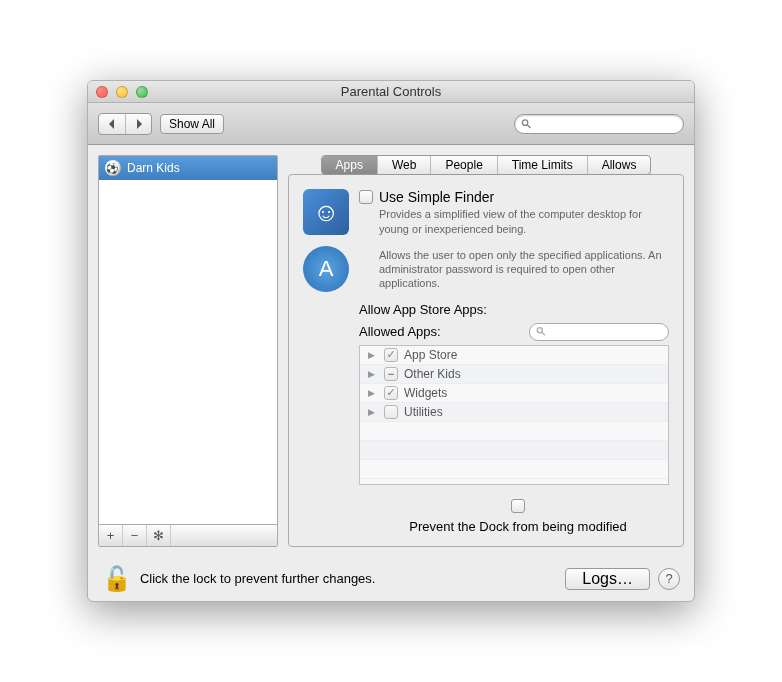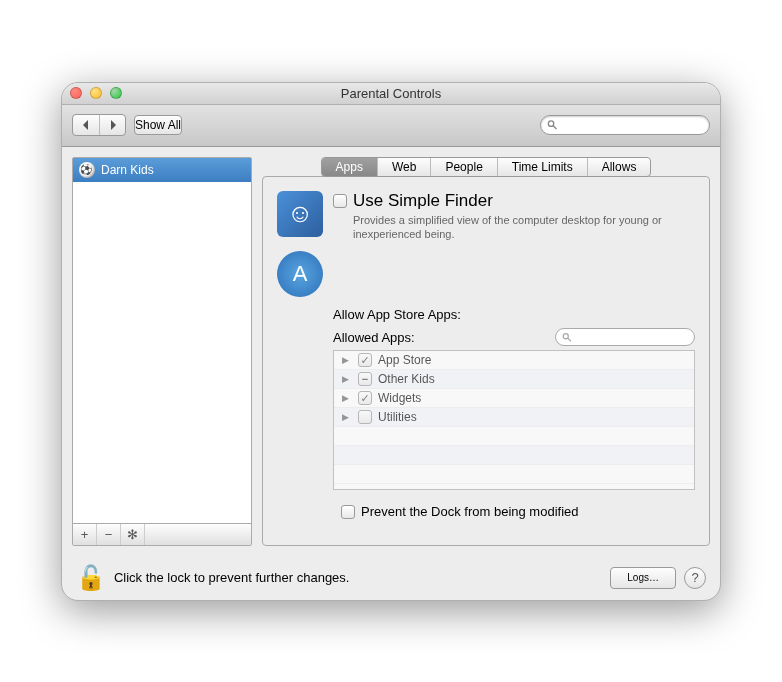--- a/index.html
+++ b/index.html
@@ -6,23 +6,23 @@
 body {
   font-family: "Lucida Grande", "Helvetica Neue", Arial, sans-serif;
   font-size: 13px;
   background: #fff;
   display: flex;
   justify-content: center;
   align-items: center;
   height: 100vh;
 }
 .window {
-  width: 660px;
+  width: 608px;
   background: #ededed;
-  border-radius: 17px;
+  border-radius: 6px;
   box-shadow: 0 10px 40px rgba(0,0,0,0.4);
   overflow: hidden;
   border: 1px solid #b0b0b0;
 }
 .titlebar {
   height: 22px;
   background: linear-gradient(#e8e8e8, #d1d1d1);
   border-bottom: 1px solid #b0b0b0;
   display: flex;
   align-items: center;
@@ -58,21 +58,21 @@
   background: linear-gradient(#fdfdfd,#e6e6e6);
 }
 .segmented button {
   width: 26px; height: 20px; border: none; background: transparent;
   display:flex;align-items:center;justify-content:center;
   color: #555;
 }
 .segmented button + button { border-left: 1px solid #bbb; }
 .btn {
   height: 20px;
-  padding: 0 0;
+  padding: 0 8px;
   border: 1px solid #999;
   border-radius: 4px;
   background: linear-gradient(#fdfdfd,#e6e6e6);
   font-size: 12px;
   display:flex;align-items:center;
 }
 .toolbar-spacer { flex: 1; }
 .searchbox {
   width: 170px; height: 20px;
   border-radius: 10px;
@@ -133,21 +133,21 @@
   padding:14px 14px 12px 14px;min-height:370px;
 }
 .option-row { display:flex;gap:10px;margin-bottom:10px; }
 .app-icon {
   width:46px;height:46px;border-radius:6px;
   display:flex;align-items:center;justify-content:center;flex-shrink:0;
 }
 .finder-icon { background: linear-gradient(135deg,#4a90d9,#2d5f9e); color:#fff;font-size:26px; }
 .appstore-icon { background: radial-gradient(circle,#5aa5e0,#2b6fb8);border-radius:50%;color:#fff;font-size:22px; }
 .opt-body { flex:1; }
-.opt-title { font-size:17px;display:flex;align-items:center;gap:6px; }
+.opt-title { font-size:14px;display:flex;align-items:center;gap:6px; }
 .opt-desc { font-size:11px;color:#666;margin-left:20px;margin-top:2px;line-height:1.3; }
 .chk { width:14px;height:14px;border:1px solid #999;border-radius:3px;background:linear-gradient(#fff,#e8e8e8);display:inline-flex;align-items:center;justify-content:center;flex-shrink:0; }
 .chk.checked::after { content:'✓';font-size:11px;color:#444; }
 .chk.mixed::after { content:'−';font-size:11px;color:#444;font-weight:bold; }
 
 .inline-row { display:flex;align-items:center;gap:8px;font-size:13px;margin:6px 0 6px 56px; }
 .select {
   flex:1;height:22px;border:1px solid #aaa;border-radius:4px;
   background:linear-gradient(#fdfdfd,#e6e6e6);padding:0 8px;
   display:flex;align-items:center;justify-content:space-between;font-size:12px;color:#888;
@@ -164,30 +164,30 @@
   margin-left:56px;border:1px solid #aaa;background:#fff;
   height:140px;overflow:auto;opacity:0.65;
 }
 .tree-row {
   display:flex;align-items:center;gap:6px;height:19px;padding-left:8px;
   border-bottom:1px solid #eee;font-size:12px;
 }
 .tree-row:nth-child(even){ background:#f3f6fa; }
 .tree-row .tri { font-size:9px;color:#666;width:10px; }
 
-.prevent-row { display:flex;align-items:center;gap:6px;margin:14px 0 0 64px;font-size:13px; }
+.prevent-row { display:flex;align-items:center;gap:6px;margin:14px 0 0 64px;font-size:13px;flex-direction:column; }
 
 .footer {
   display:flex;align-items:center;padding:8px 14px;gap:8px;
 }
 .lock-icon { font-size:24px;color:#d4a147; }
 .footer-spacer { flex:1; }
 .btn-small {
   height:22px;padding:0 16px;border:1px solid #999;border-radius:4px;
-  background:linear-gradient(#fdfdfd,#e6e6e6);font-size:10px;
+  background:linear-gradient(#fdfdfd,#e6e6e6);font-size:16px;
 }
 .help-btn {
   width:22px;height:22px;border:1px solid #999;border-radius:50%;
   background:linear-gradient(#fdfdfd,#e6e6e6);font-size:13px;color:#555;
   display:flex;align-items:center;justify-content:center;
 }
 </style>
 </head>
 <body>
 
@@ -263,20 +263,21 @@
               <span class="chk"></span>
               <span>Use Simple Finder</span>
             </div>
             <div class="opt-desc">Provides a simplified view of the computer desktop for young or inexperienced being.</div>
           </div>
         </div>
 
         <div class="option-row">
           <div class="app-icon appstore-icon">A</div>
           <div class="opt-body">
+            <div class="opt-desc">Allows the user to open only the specified applications. An administrator password is required to open other applications.</div>
           </div>
         </div>
 
         <div class="inline-row">
           <span>Allow App Store Apps:</span>
         </div>
 
         <div class="allowed-row">
           <span>Allowed Apps:</span>
           <div style="flex:1"></div>

